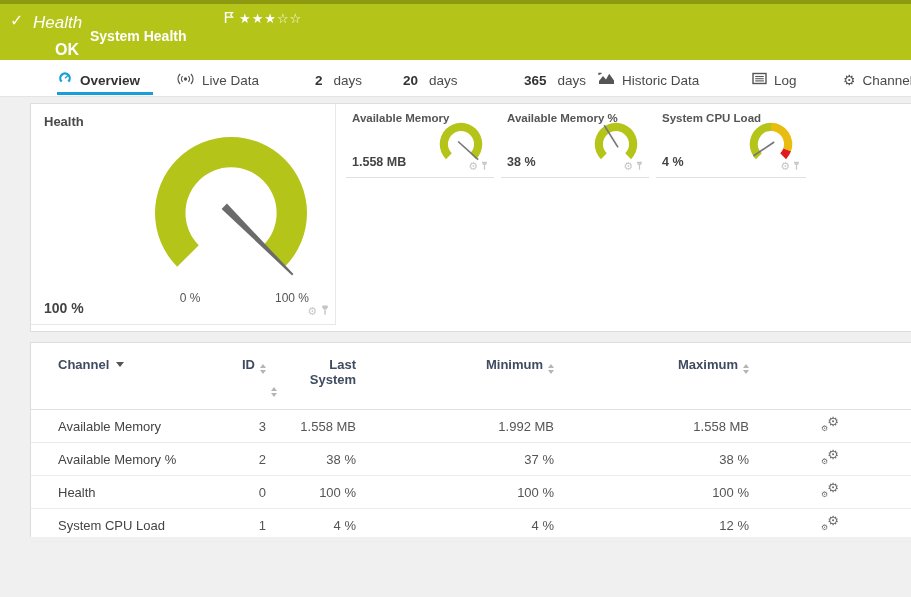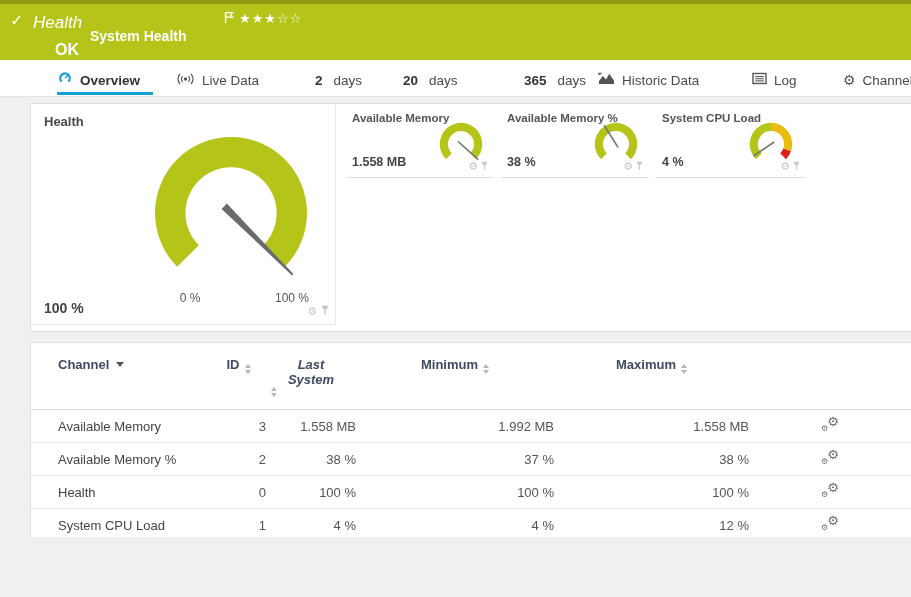--- a/index.html
+++ b/index.html
@@ -39,31 +39,31 @@
   .pin-icon { cursor:pointer; display:inline-block; }
   .small-tile { position:absolute; top:0; width:148px; height:74px; border-bottom:1px solid #e0e0e0; }
   .st-1 { left:315px; } .st-2 { left:470px; } .st-3 { left:625px; width:150px; }
   .small-title { position:absolute; left:6px; top:8px; font-size:11.5px; font-weight:700; color:#555; white-space:nowrap; }
   .small-gauge-svg { position:absolute; left:86px; top:14px; }
   .small-value { position:absolute; left:6px; top:51px; font-size:12.5px; font-weight:700; color:#444; }
   .small-tools { position:absolute; right:6px; bottom:2px; display:flex; align-items:center; gap:3px; }
   
   .table-panel { position:absolute; left:30px; top:342px; width:881px; height:195px; background:#fff; border-top:1px solid #ddd; border-left:1px solid #ddd; }
   table.channels { width:100%; border-collapse:collapse; table-layout:fixed; }
-  .channels th { vertical-align:top; padding-top:14px; padding-bottom:12px; font-size:13px; font-weight:700; color:#3f4b60; border-bottom:1px solid #e0e0e0; }
+  .channels th { vertical-align:top; padding-top:14px; padding-bottom:12px; font-size:13px; font-weight:700; color:#3f4b60; text-align:right; border-bottom:1px solid #e0e0e0; }
   .channels th.col-channel { text-align:left; padding-left:27px; }
   .channels td { height:33px; font-size:13px; color:#555; text-align:right; border-bottom:1px solid #ececec; }
   .channels td.cell-channel { text-align:left; padding-left:27px; color:#444; }
   .channels td.cell-tools { text-align:center; }
   .channels tr { cursor:pointer; }
   .sortcols { display:inline-flex; flex-direction:column; margin-left:5px; vertical-align:1px; }
   .tri-up { width:0; height:0; border-left:3.5px solid transparent; border-right:3.5px solid transparent; border-bottom:4px solid #b5b5b5; margin-bottom:2px; }
   .tri-down { width:0; height:0; border-left:3.5px solid transparent; border-right:3.5px solid transparent; border-top:4px solid #b5b5b5; }
   .caret-down { display:inline-block; width:0; height:0; border-top:5px solid #555; border-left:4px solid transparent; border-right:4px solid transparent; margin-left:7px; vertical-align:2px; }
-  .last-value-head span { display:block; line-height:15px;font-style:italic; }
+  .last-value-head span { display:block; line-height:15px; }
   .gears { position:relative; display:inline-block; width:20px; height:18px; cursor:pointer; }
   .gears .g-big { position:absolute; right:1px; top:-1px; font-family:"DejaVu Sans",sans-serif; font-size:13px; color:#6e6e6e; line-height:1; }
   .gears .g-small { position:absolute; left:1px; bottom:1px; font-family:"DejaVu Sans",sans-serif; font-size:8px; color:#6e6e6e; line-height:1; }
 </style>
 </head>
 <body>
 
 <div class="top-strip"></div>
 <div class="sensor-header">
   <span class="check-icon">✓</span>

